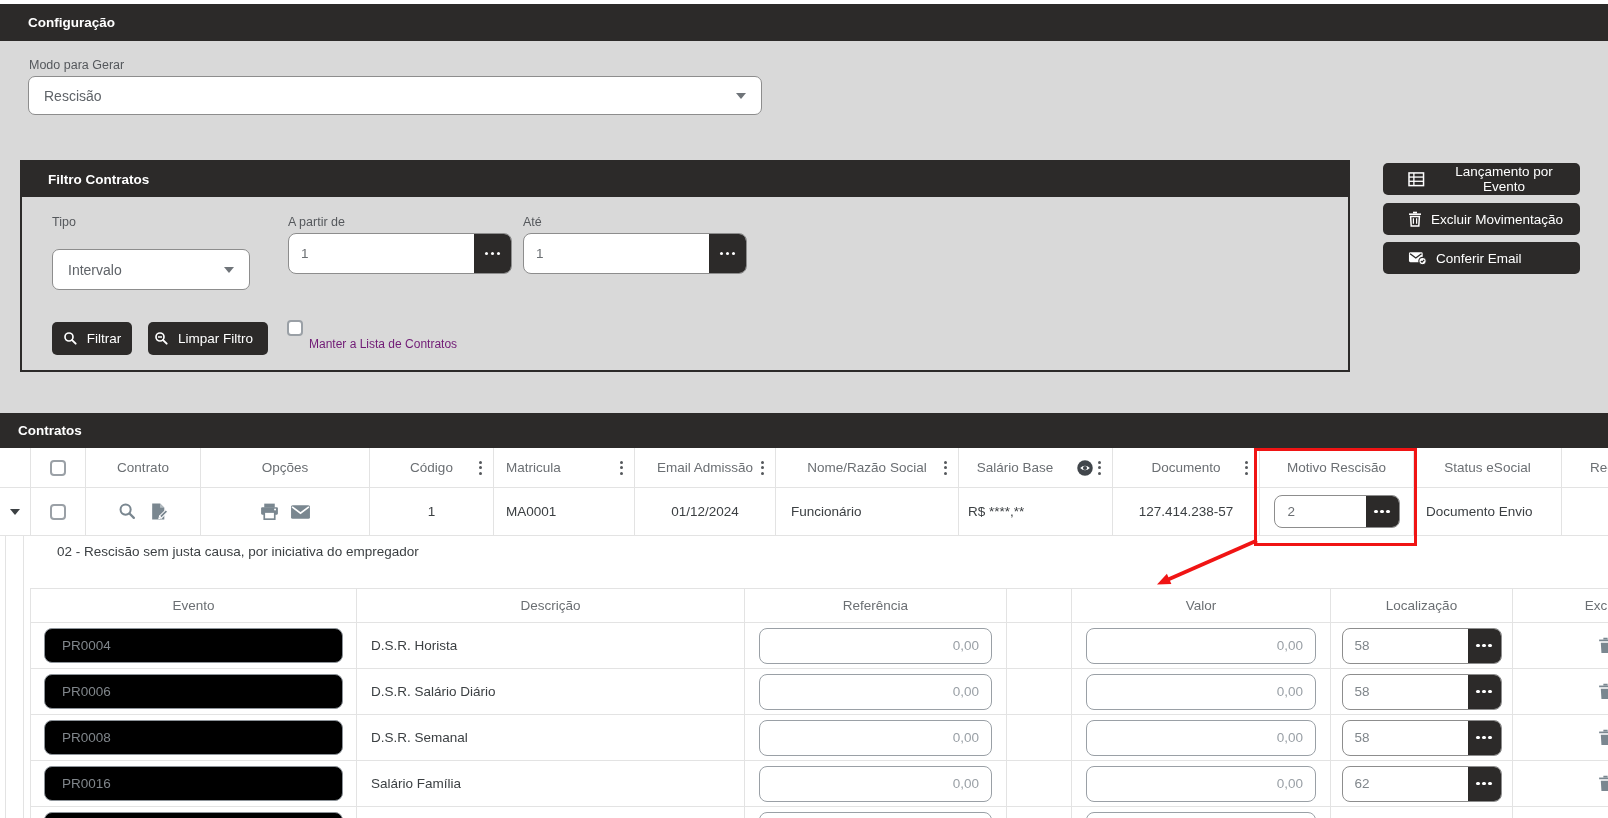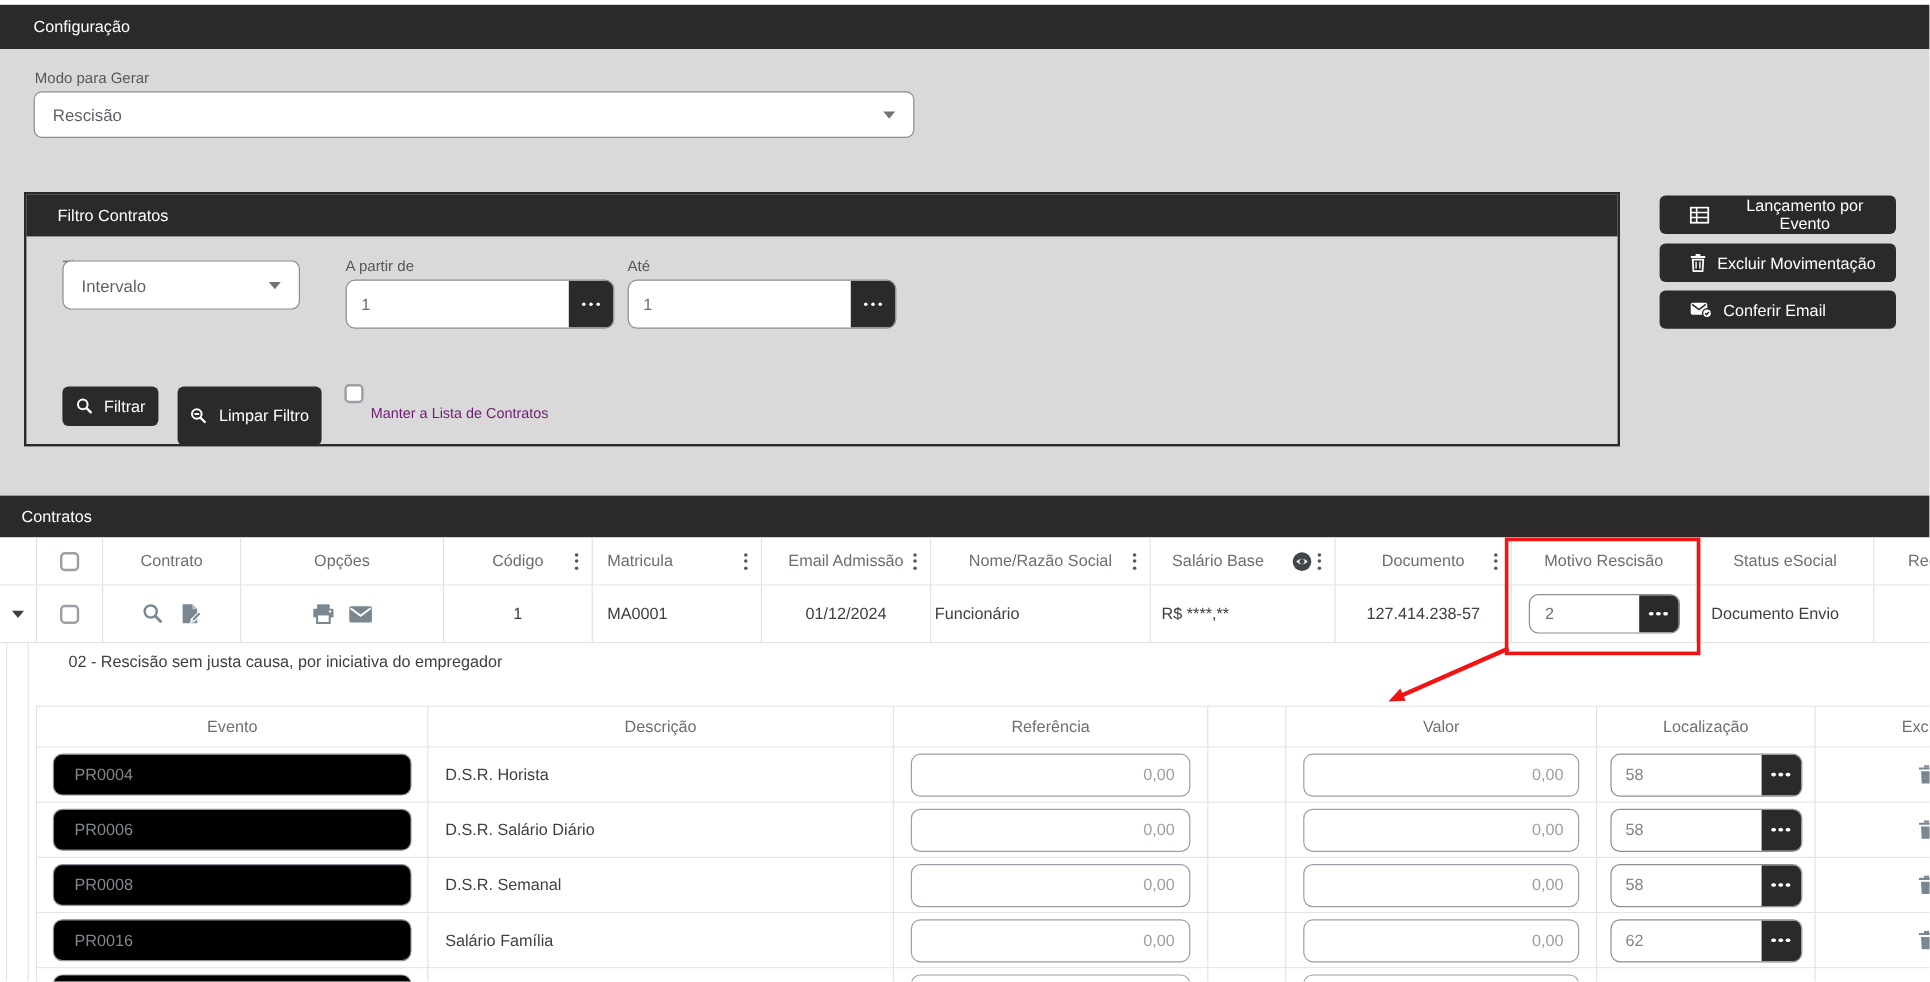--- a/index.html
+++ b/index.html
@@ -1,58 +1,58 @@
 <!DOCTYPE html>
 <html><head>
 <meta charset="utf-8">
 <style>
   html,body{margin:0;padding:0}
   body{
     width:1608px;height:818px;position:relative;overflow:hidden;
     background:#ffffff;font-family:"Liberation Sans",sans-serif;color:#3c4043;
   }
   .abs{position:absolute}
-  .darkbar{background:#2c2a29;color:#fff;font-weight:400;font-size:13.5px;
+  .darkbar{background:#2c2a29;color:#fff;font-weight:700;font-size:13.5px;
     display:flex;align-items:center;box-sizing:border-box}
   .fldlabel{font-size:12.5px;color:#55585c;white-space:nowrap}
 
   
   #topbar{left:0;top:4px;width:1608px;height:37px;padding-left:28px}
   #graybg{left:0;top:41px;width:1608px;height:372px;background:#d9d9d9}
   #modo-label{left:29px;top:58px}
   .selectbox{background:#fff;border:1.5px solid #8d8d8d;border-radius:7px;
     display:flex;align-items:center;justify-content:space-between;
     padding:0 15px;font-size:14px;color:#5f6368;box-sizing:border-box;cursor:pointer}
   #modo-select{left:28px;top:76px;width:734px;height:39px}
   .caret{width:0;height:0;border-left:5.5px solid transparent;
     border-right:5.5px solid transparent;border-top:6.5px solid #6f7479}
 
   
   #filter-panel{left:20px;top:160px;width:1330px;height:212px;
     border:2px solid #2c2a29;box-sizing:border-box;background:transparent}
   #filter-title{height:35px;padding-left:26px}
   #tipo-label{left:52px;top:215px}
-  #tipo-select{left:52px;top:217px;width:198px;height:41px}
+  #tipo-select{left:52px;top:249px;width:198px;height:41px}
   #from-label{left:288px;top:215px}
   #from-ctl{left:288px;top:233px;width:224px;height:41px}
   #ate-label{left:523px;top:215px}
   #to-ctl{left:523px;top:233px;width:224px;height:41px}
   .lookupctl{display:flex;border:1.5px solid #8d8d8d;border-radius:8px;
     overflow:hidden;background:#fff;box-sizing:border-box;align-items:stretch}
   .lookupctl input{flex:1;min-width:0;border:none;outline:none;background:transparent;
     padding:0 12px;font-size:13.5px;color:#6b6f73;font-family:inherit}
   .lookupbtn{width:37px;background:#2c2a29;border:none;cursor:pointer;
     display:flex;align-items:center;justify-content:center;flex:none}
   .dotrow{display:flex;gap:2.5px}
   .dotrow i{width:3.5px;height:3.5px;border-radius:50%;background:#fff;display:block}
   .darkbtn{position:absolute;background:#2c2a29;border:none;border-radius:5px;color:#fff;
     font-size:13.5px;display:flex;align-items:center;gap:9px;cursor:pointer;
     font-family:inherit;box-sizing:border-box}
   #filtrar-btn{left:52px;top:322px;width:80px;height:33px;justify-content:center}
-  #limpar-btn{left:148px;top:322px;width:120px;height:49px;justify-content:center}
+  #limpar-btn{left:148px;top:322px;width:120px;height:33px;justify-content:flex-start}
   .checkbox{width:16px;height:16px;border:2px solid #9aa0a6;border-radius:4px;
     background:#fff;box-sizing:border-box;display:inline-block;cursor:pointer}
   #keep-chk{left:287px;top:320px}
   #keep-label{left:309px;top:337px;font-size:12px;color:#701a75}
 
   
   .sidebtn{left:1383px;width:197px;height:32px;padding-left:25px}
   #btn-lancamento{top:163px}
   #btn-excluir{top:203px}
   #btn-conferir{top:242px}
@@ -313,21 +313,21 @@
       </svg>
       <svg width="21" height="16" viewBox="0 0 20 15">
         <rect x="1" y="1" width="18" height="13" rx="1.5" fill="#7a8790"></rect>
         <path d="M2 2.6 L10 8.6 L18 2.6" fill="none" stroke="#fff" stroke-width="1.6"></path>
       </svg>
     </span>
   </div>
   <div class="mcell b bl">1</div>
   <div class="mcell b bl al">MA0001</div>
   <div class="mcell b bl">01/12/2024</div>
-  <div class="mcell b bl al" style="padding-left:3px">Funcionário</div>
+  <div class="mcell b bl al" style="padding-left:15px">Funcionário</div>
   <div class="mcell b bl al" style="padding-left:9px">R$ ****,**</div>
   <div class="mcell b bl">127.414.238-57</div>
   <div class="mcell b bl">
     <span class="lookupctl" id="motivo-ctl">
       <input value="2" style="">
       <button class="lookupbtn">
         <span class="dotrow">
             <i></i>
             <i></i>
             <i></i>

